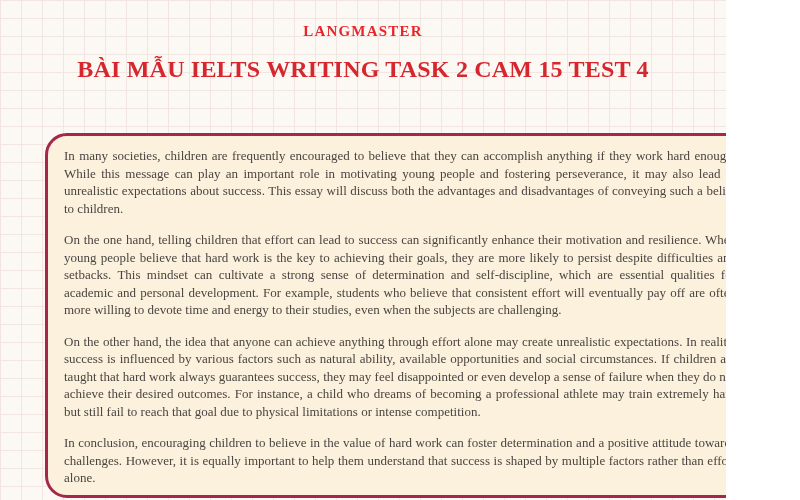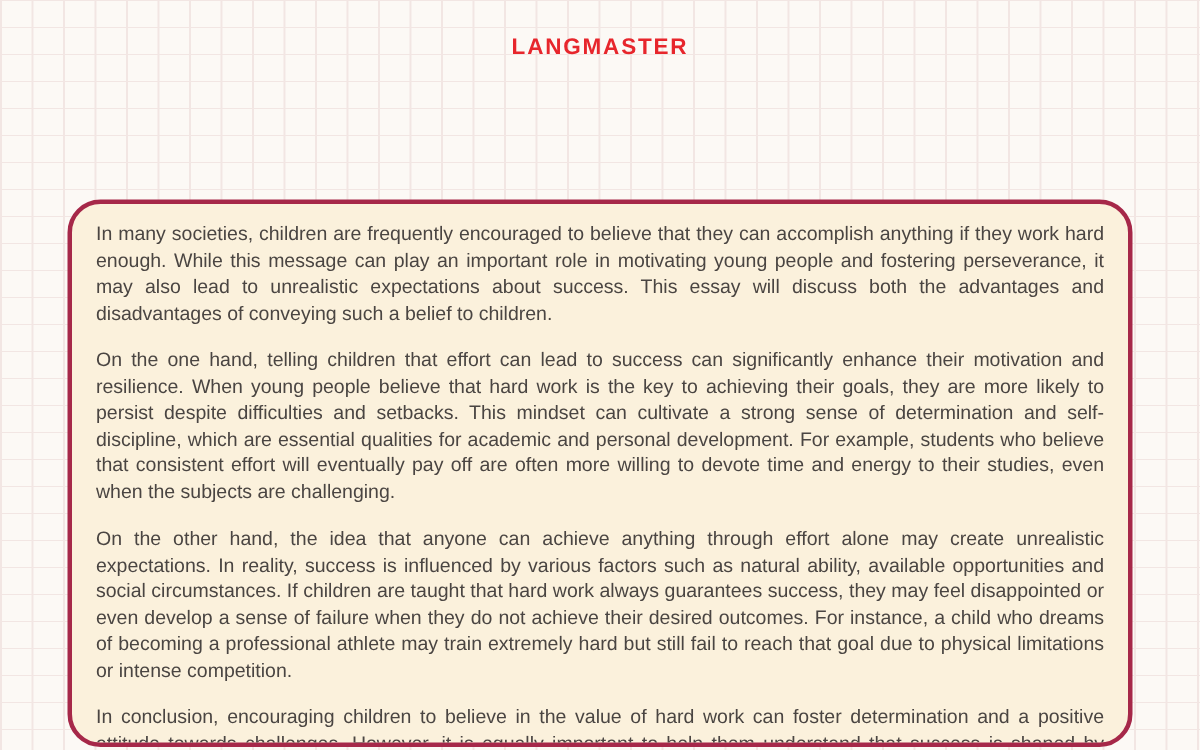--- a/index.html
+++ b/index.html
@@ -1,29 +1,29 @@
 <!DOCTYPE html>
 <html style="--page-bg: #FCF9F5; --grid-line: #F2E6E3; --logo-red: #E7262C; --title-red: #D7272E; --card-bg: #FBF1DC; --card-border: #A62849; --text-color: #4A4542;"><head>
 <meta charset="utf-8">
 <style>
   html, body {
     margin: 0;
     padding: 0;
   }
   .page {
     position: relative;
-    width: 800px;
+    width: 726px;
     height: 500px;
     overflow: hidden;
     background-color: var(--page-bg, #FCF9F5);
     background-image:
       linear-gradient(to right, var(--grid-line, #F2E6E3) 1px, transparent 1px),
       linear-gradient(to bottom, var(--grid-line, #F2E6E3) 1px, transparent 1px);
     background-size: 21px 18px;
-    font-family: Liberation Sans, sans-serif;
+    font-family: Liberation Serif, serif;
   }
   .logo {
     position: absolute;
     top: 23px;
     left: 0;
     width: 100%;
     text-align: center;
     font-size: 15px;
     font-weight: 800;
     letter-spacing: 1.2px;
@@ -65,20 +65,21 @@
   .essay-card p:last-child {
     margin-bottom: 0;
   }
 </style>
 </head>
 <body>
 
 <div class="page">
   <div class="logo">LANGMASTER</div>
 
+  <h1 class="title">BÀI MẪU IELTS WRITING TASK 2 CAM 15 TEST 4</h1>
 
   <div class="essay-card">
     <p>In many societies, children are frequently encouraged to believe that they can accomplish anything if they work hard enough. While this message can play an important role in motivating young people and fostering perseverance, it may also lead to unrealistic expectations about success. This essay will discuss both the advantages and disadvantages of conveying such a belief to children.</p>
     <p>On the one hand, telling children that effort can lead to success can significantly enhance their motivation and resilience. When young people believe that hard work is the key to achieving their goals, they are more likely to persist despite difficulties and setbacks. This mindset can cultivate a strong sense of determination and self-discipline, which are essential qualities for academic and personal development. For example, students who believe that consistent effort will eventually pay off are often more willing to devote time and energy to their studies, even when the subjects are challenging.</p>
     <p>On the other hand, the idea that anyone can achieve anything through effort alone may create unrealistic expectations. In reality, success is influenced by various factors such as natural ability, available opportunities and social circumstances. If children are taught that hard work always guarantees success, they may feel disappointed or even develop a sense of failure when they do not achieve their desired outcomes. For instance, a child who dreams of becoming a professional athlete may train extremely hard but still fail to reach that goal due to physical limitations or intense competition.</p>
     <p>In conclusion, encouraging children to believe in the value of hard work can foster determination and a positive attitude towards challenges. However, it is equally important to help them understand that success is shaped by multiple factors rather than effort alone.</p>
   </div>
 </div>
 
 </body></html>

